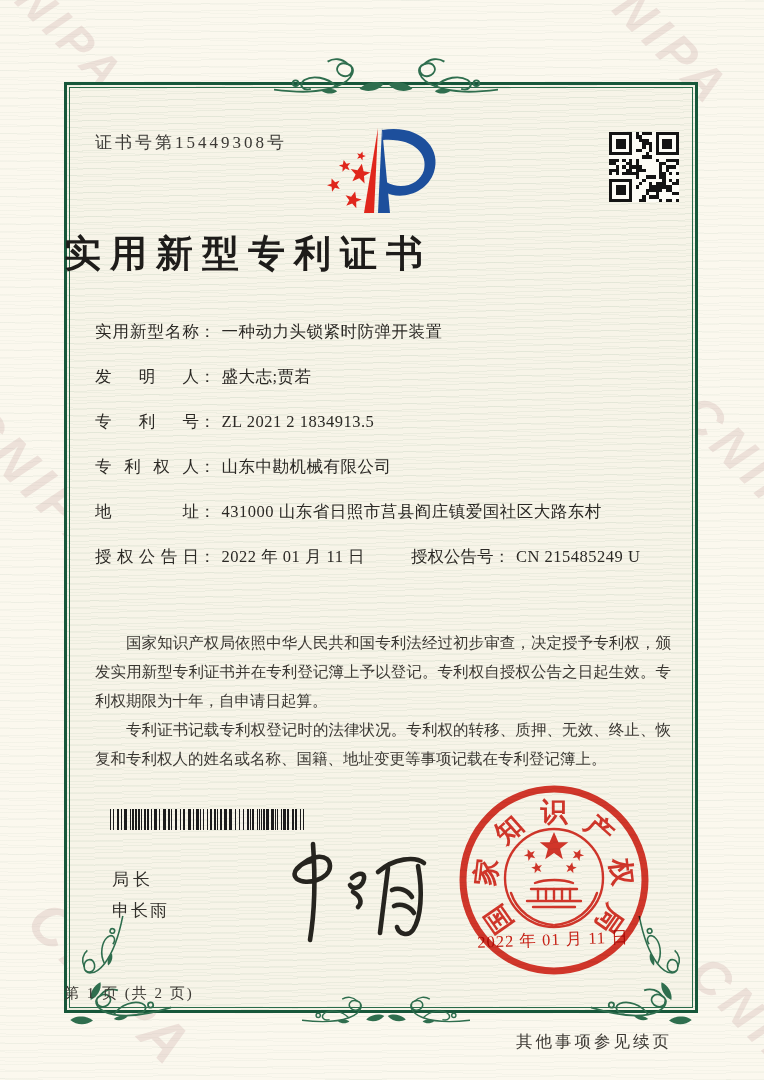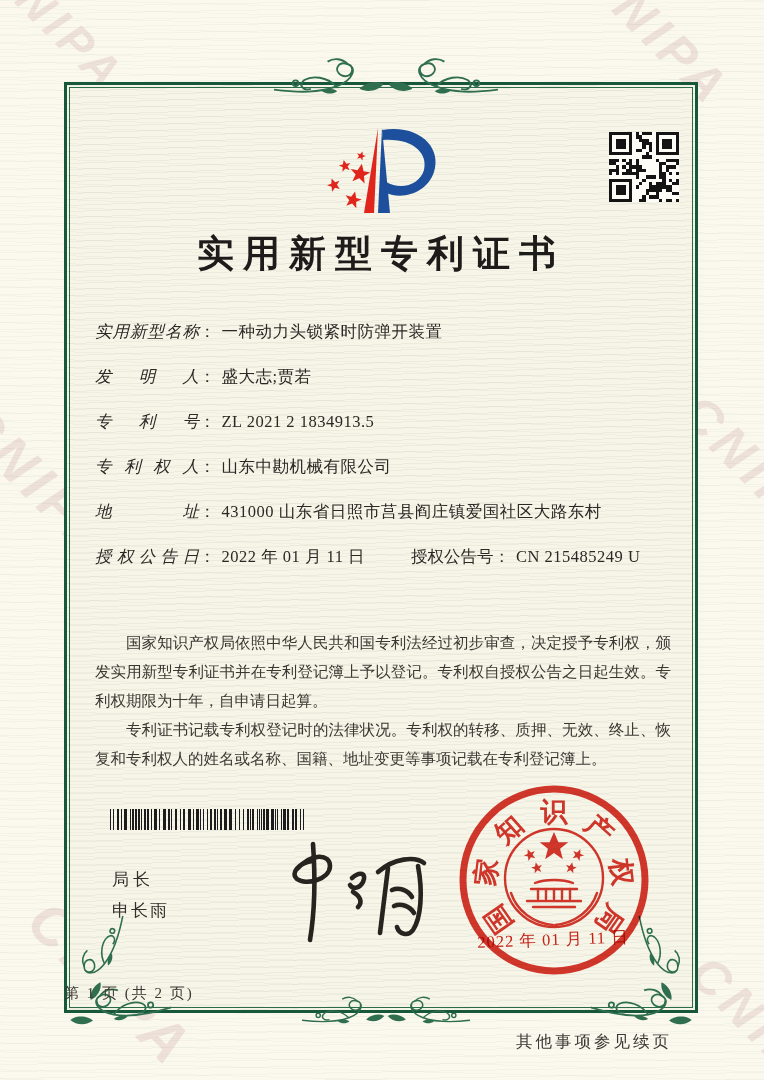--- a/index.html
+++ b/index.html
@@ -35,26 +35,26 @@
     content:''; position:absolute; inset:2px; border:1px solid #2a6b4a;
   }
   .ornament{ position:absolute; color:#2f6e4e; pointer-events:none; }
   .cert-no{
     position:absolute; left:95px; top:131px;
     font-size:17px; letter-spacing:3px; color:#3a3834;
   }
   .logo{ position:absolute; left:320px; top:114px; }
   .qr{ position:absolute; left:609px; top:132px; width:70px; height:70px; background:#fdfcf6; }
   .title{
-    position:absolute; left:64px; width:634px; top:229px; text-align:center;
+    position:absolute; left:64px; width:634px; top:229px; text-align:left;
     font-size:37px; font-weight:bold; letter-spacing:9px; color:#1e1c1a;
   }
   .fields{ position:absolute; left:95px; top:320px; width:575px; }
   .field-row{ height:24px; line-height:24px; margin-bottom:21px; font-size:16.5px; color:#2b2925; white-space:nowrap; }
-  .f-label{ display:inline-block; width:104px; text-align:justify; text-align-last:justify; vertical-align:top;font-style:italic; }
+  .f-label{ display:inline-block; width:104px; text-align:justify; text-align-last:justify; vertical-align:top; }
   .f-colon{ display:inline-block; margin-right:6px; }
   .f-value{ letter-spacing:.5px; }
   .f-pair2{ margin-left:46px; }
   .body-text{
     position:absolute; left:95px; top:628px; width:576px;
     font-size:15.5px; line-height:29px; color:#3b3833; text-align:justify;
   }
   .body-text p{ text-indent:2em; }
   .barcode{ position:absolute; left:110px; top:809px; width:196px; height:21px; }
   .officer-title{ position:absolute; left:112px; top:868px; font-size:17px; letter-spacing:4px; color:#33312c; }
@@ -115,20 +115,21 @@
   <svg class="ornament" style="left:592px; top:984px; transform:rotate(10deg) scaleX(-1);" width="104" height="40">
       <use href="#flourish"></use>
     </svg>
   <svg class="ornament" style="left:302px; top:994px; transform:scaleX(-1);" width="84" height="32">
       <use href="#flourish"></use>
     </svg>
   <svg class="ornament" style="left:386px; top:994px;" width="84" height="32">
       <use href="#flourish"></use>
     </svg>
 
+  <div class="cert-no">证书号第15449308号</div>
 
   <svg class="logo" width="126" height="114" viewBox="0 0 126 114">
     <defs>
       <path id="lstar" d="M0,-10 L2.94,-3.09 L9.51,-3.09 L4.05,1.18 L5.88,8.09 L0,4 L-5.88,8.09 L-4.05,1.18 L-9.51,-3.09 L-2.94,-3.09 Z"></path>
     </defs>
     <g fill="#e0261c">
       <use href="#lstar" transform="translate(41,42) scale(0.48) rotate(18)"></use>
       <use href="#lstar" transform="translate(25,52) scale(0.62) rotate(-12)"></use>
       <use href="#lstar" transform="translate(40,60) scale(1.05) rotate(10)"></use>
       <use href="#lstar" transform="translate(14,71) scale(0.70) rotate(-20)"></use>

